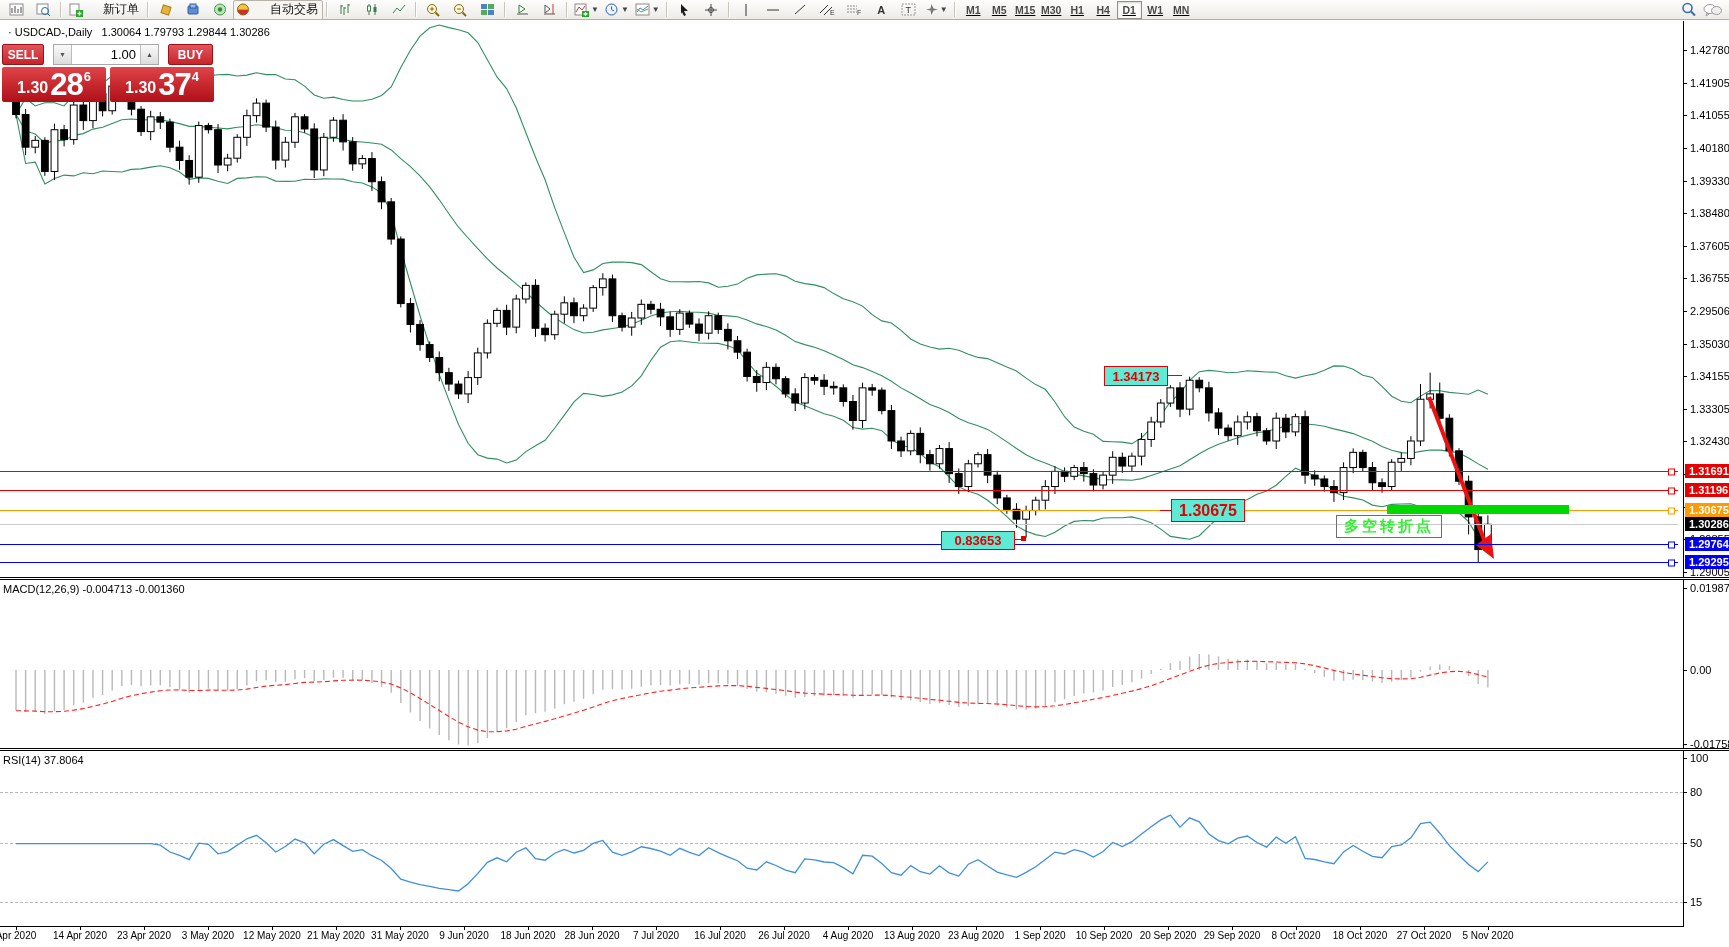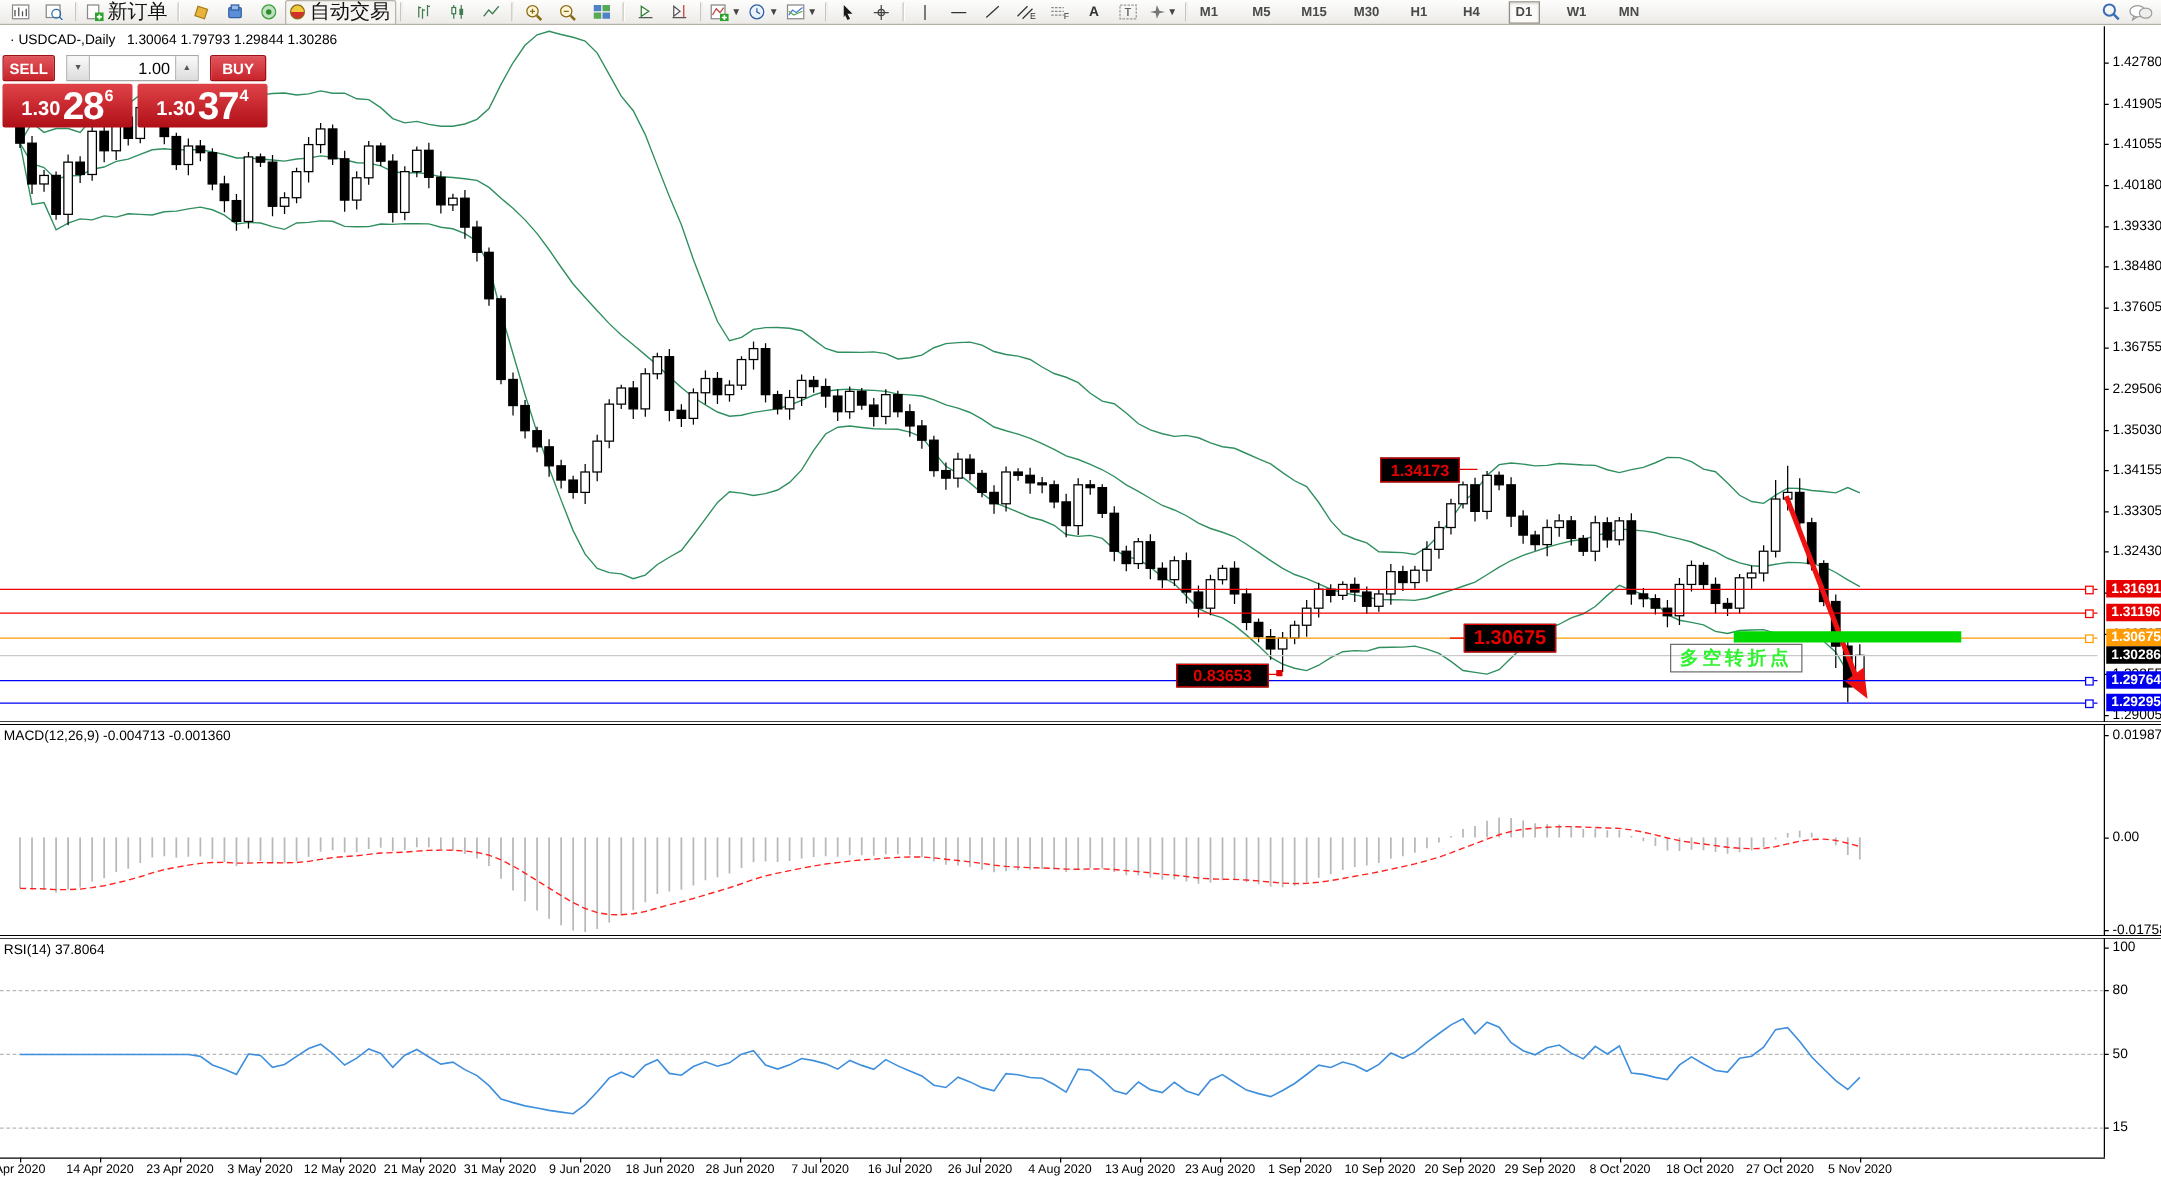--- a/index.html
+++ b/index.html
@@ -5,23 +5,23 @@
   html,body{margin:0;padding:0;background:#fff;font-family:"Liberation Sans","DejaVu Sans",sans-serif;}
   #root{position:relative;width:1729px;height:947px;overflow:hidden;background:#fff;}
 
   
   .toolbar{position:absolute;left:0;top:0;width:1729px;height:20px;
     background:linear-gradient(#fdfdfc,#ecebe8);border-bottom:1px solid #b4afa7;
     display:flex;align-items:center;padding:0 3px;box-sizing:border-box;}
   .tbtn{height:18px;min-width:21px;display:flex;align-items:center;justify-content:center;
     border:1px solid transparent;border-radius:2px;font-size:11px;color:#333;padding:0 2px;}
   .tsep{width:1px;height:15px;background:#c9c4bb;border-right:1px solid #fff;margin:0 3px;}
-  .tlabel{font-size:16px;color:#111;margin:0 2px 0 3px;white-space:nowrap;}
+  .tlabel{font-size:12px;color:#111;margin:0 2px 0 20px;white-space:nowrap;}
   .dd{font-size:8px;color:#444;margin-left:2px;}
-  .tfbox{display:flex;align-items:center;gap:17px;margin-left:2px;}
+  .tfbox{display:flex;align-items:center;gap:1px;margin-left:2px;text-decoration:underline;}
   .tf{min-width:23px;height:16px;display:flex;align-items:center;justify-content:center;
     font-size:10.5px;font-weight:bold;color:#4a4a4a;border:1px solid transparent;}
   .tf.active{border:1px solid #948f86;background:#fbfbfa;box-shadow:inset 0 1px 2px #d8d5cf;}
   .tb-right{margin-left:auto;display:flex;align-items:center;gap:6px;padding-right:4px;}
 
   
   .symbol-bar{position:absolute;left:8px;top:26px;font-size:11px;color:#000;white-space:nowrap;}
   .symbol-bar b{font-weight:normal;}
 
   
@@ -55,21 +55,21 @@
     font-size:11px;font-weight:bold;padding:1px 0 1px 4px;line-height:12px;z-index:5;}
   .hline{position:absolute;left:0;width:1678px;height:1px;z-index:3;}
   .handle{position:absolute;left:1668px;width:5px;height:5px;background:#fff;
     border:1px solid;transform:translateY(-50%);z-index:4;}
   .dlabel{position:absolute;top:930px;transform:translateX(-50%);font-size:10px;color:#000;white-space:nowrap;}
   .dtick{position:absolute;top:926px;width:1px;height:4px;background:#000;}
   .ind-label{position:absolute;left:3px;font-size:11px;color:#000;z-index:6;white-space:nowrap;}
   .rsi-level{position:absolute;left:0;width:1683px;height:0;border-top:1px dashed #b9b9b9;z-index:1;}
 
   
-  .ann{position:absolute;background:#000000;border:1px solid #e30000;color:#e30000;
+  .ann{position:absolute;background:#5eead4;border:1px solid #e30000;color:#e30000;
     font-weight:bold;display:flex;align-items:center;justify-content:center;z-index:20;}
   .ann-hi{left:1104px;top:366px;width:62px;height:18px;font-size:13px;}
   .ann-mid{left:1171px;top:499px;width:72px;height:21px;font-size:16px;}
   .ann-lo{left:941px;top:531px;width:72px;height:17px;font-size:13px;}
   .conn{position:absolute;background:#e30000;z-index:19;}
   .cn-note{position:absolute;left:1336px;top:515px;padding:1px 7px;border:1px solid #6f6f6f;
     color:#2ef32e;font-size:15px;font-weight:bold;letter-spacing:3px;z-index:20;white-space:nowrap;}
   .green-bar{position:absolute;z-index:18;}
   svg.pane{position:absolute;left:0;z-index:2;}
 </style>

